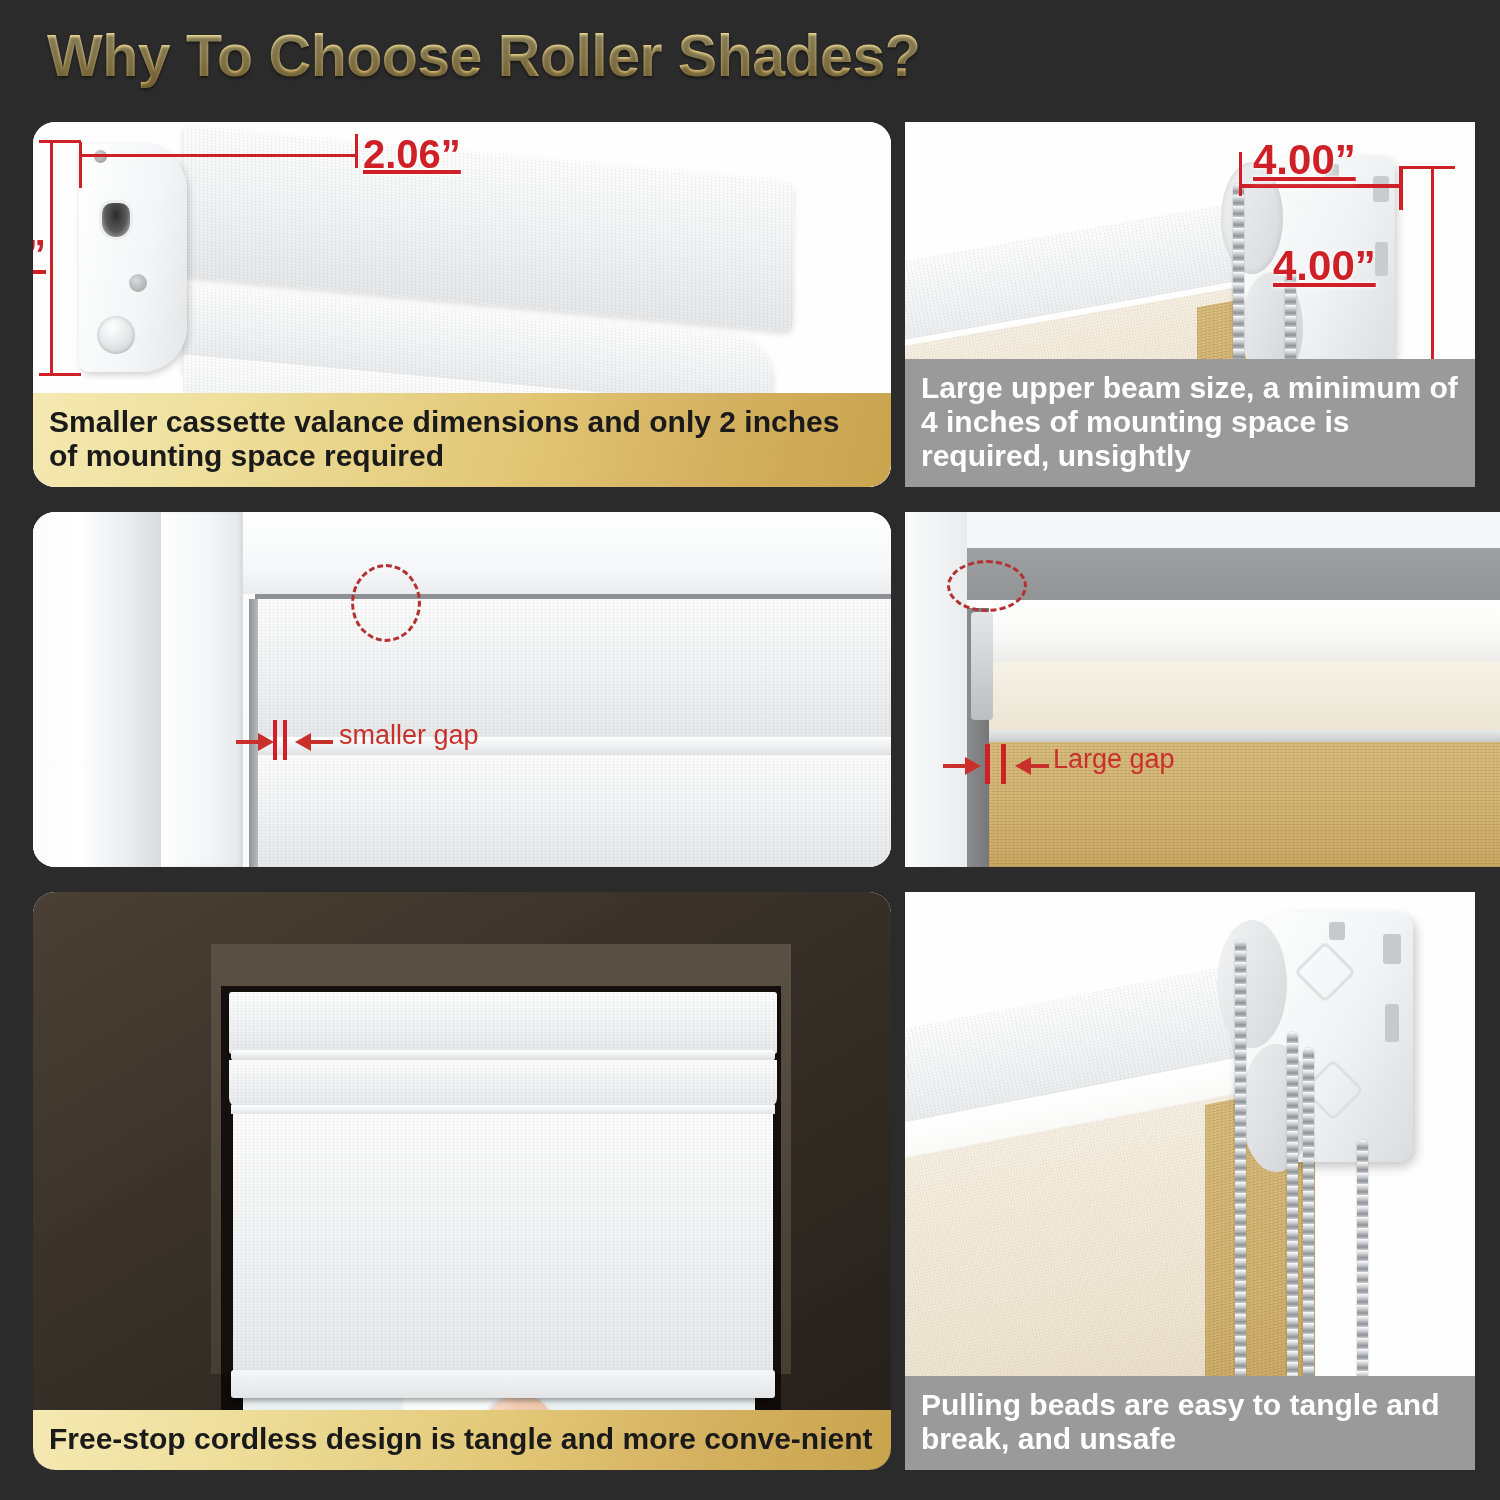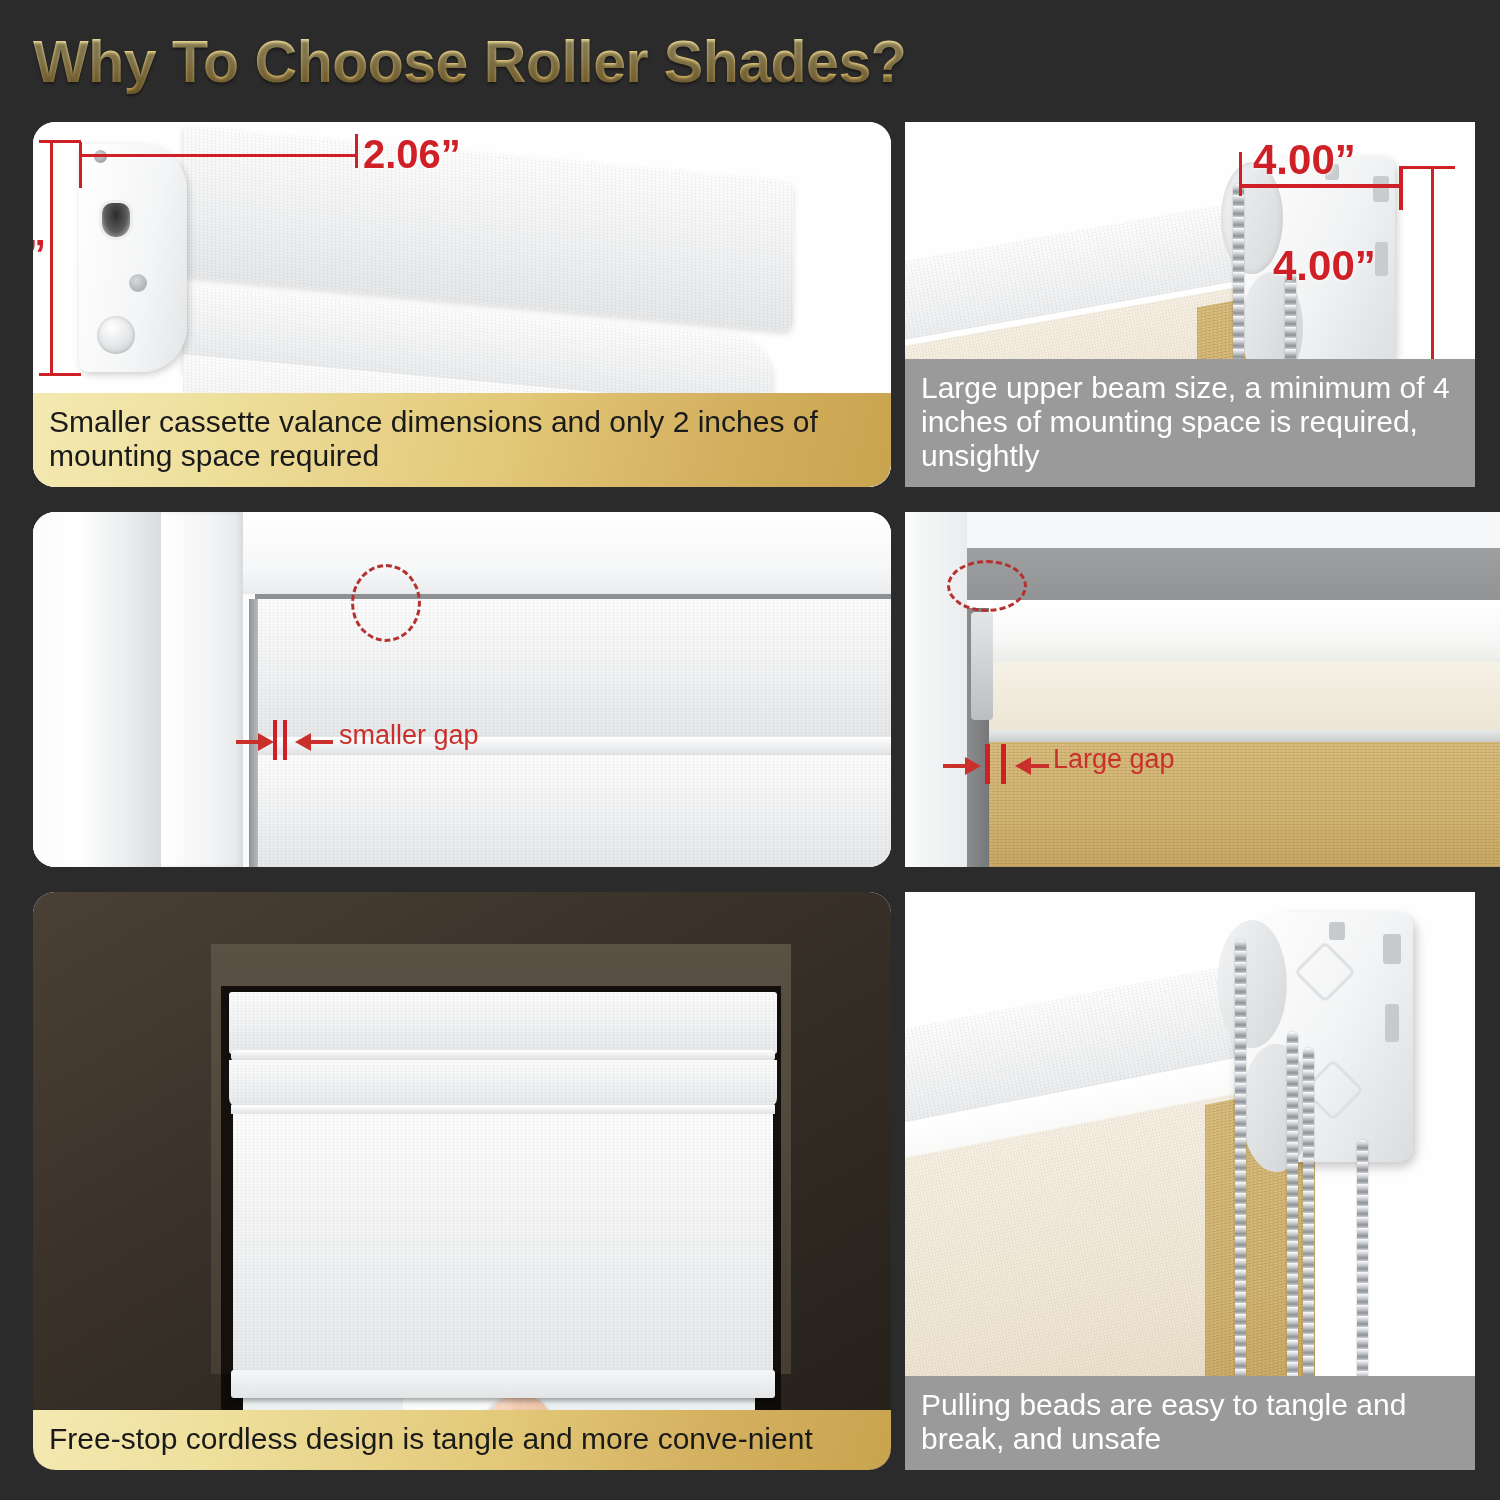--- a/index.html
+++ b/index.html
@@ -15,26 +15,25 @@
   .poster {
     position: relative;
     width: 1500px;
     height: 1500px;
     background: #2b2b2b;
   }
 
   
   .title-bar {
     position: absolute;
-    left: 33px;
+    left: 47px;
     top: 22px;
     width: 1050px;
     height: 80px;
     display: flex;
-    align-items: center;
   }
   .title-text {
     font-size: 59px;
     font-weight: bold;
     letter-spacing: -0.5px;
     background: linear-gradient(180deg, #f7e7a8 0%, #e8cf84 45%, #cfae5e 75%, #b8954a 100%);
     -webkit-background-clip: text;
     background-clip: text;
     color: transparent;
     -webkit-text-fill-color: transparent;
@@ -62,21 +61,21 @@
     left: 0; top: 0; right: 0; bottom: 0;
     overflow: hidden;
   }
 
   
   .caption {
     position: absolute;
     left: 0; right: 0; bottom: 0;
     padding: 12px 16px 14px 16px;
     font-size: 30px;
-    font-weight: normal;
+    font-weight: bold;
     line-height: 1.13;
   }
   .caption.good {
     background: linear-gradient(105deg, #f4e9b2 0%, #eedf9c 22%, #e2c878 55%, #d4b160 78%, #c9a44f 100%);
     color: #1a1a1a;
     border-bottom-left-radius: 22px;
     border-bottom-right-radius: 22px;
   }
   .caption.bad {
     background: #9a9a9a;
@@ -118,20 +117,21 @@
   }
 
   
   .dim-label {
     position: absolute;
     color: #cf2027;
     font-weight: bold;
     font-family: "Liberation Sans", sans-serif;
     white-space: nowrap;
     text-shadow: 0 0 3px rgba(255,255,255,0.95), 0 0 6px rgba(255,255,255,0.7);
+    text-decoration: underline;
   }
   .red-line { position: absolute; background: #cf2027; }
   .gap-label {
     position: absolute;
     color: #c9302c;
     font-size: 27px;
     white-space: nowrap;
   }
   .dashed-ellipse {
     position: absolute;

